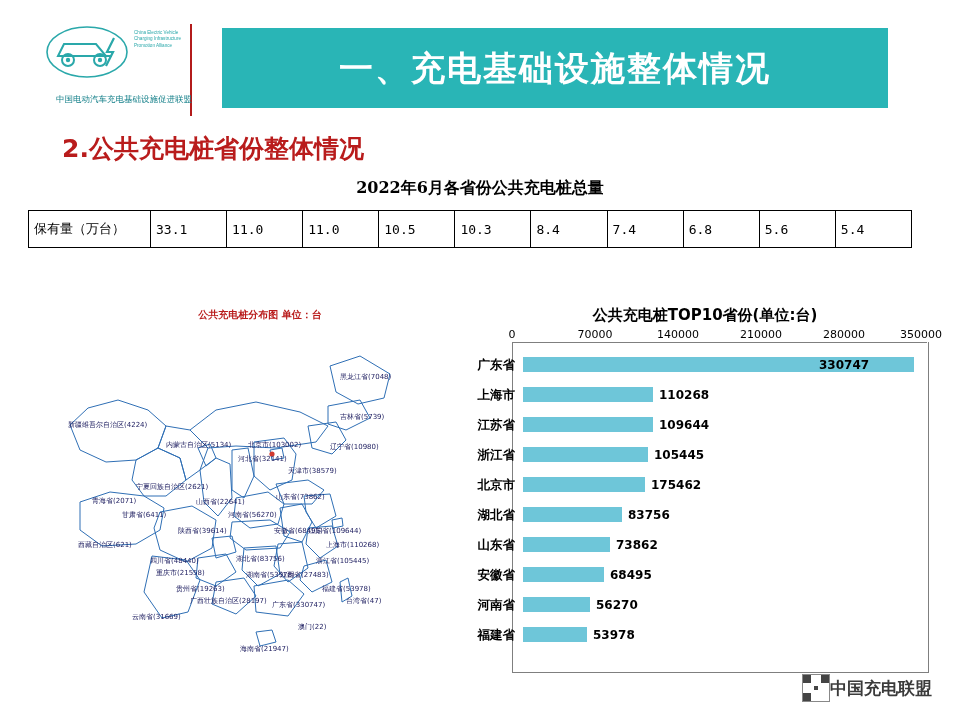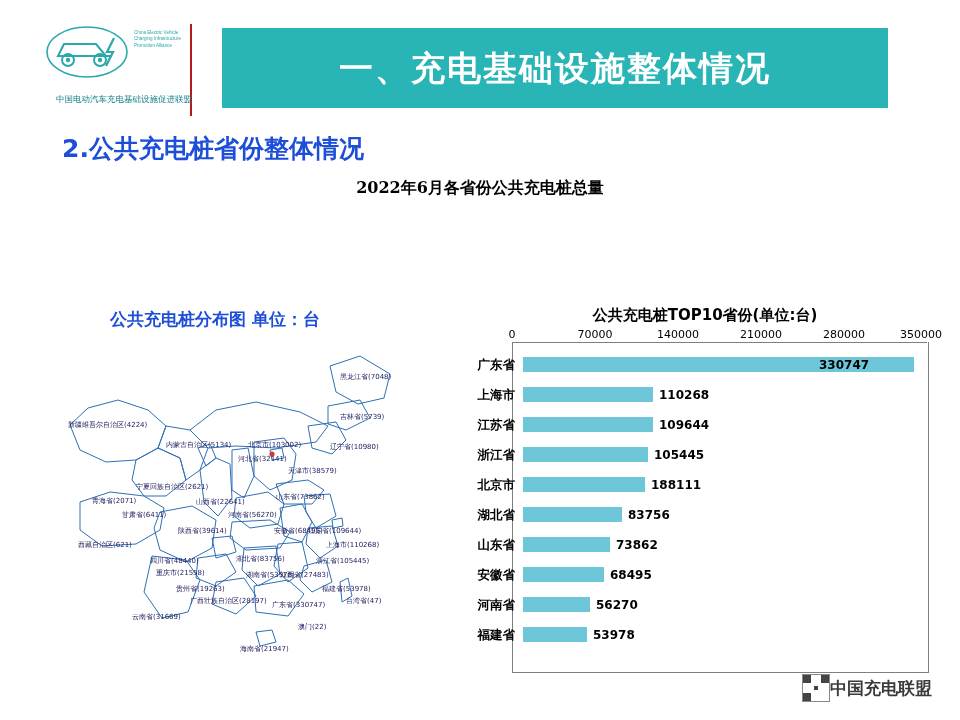--- a/index.html
+++ b/index.html
@@ -85,21 +85,21 @@
     white-space: nowrap;
   }
 
   
   #section-heading {
     position: absolute;
     left: 62px;
     top: 132px;
     font-size: 25px;
     font-weight: bold;
-    color: #1d4ed8;
+    color: #b91c1c;
     font-family: "DejaVu Sans", "Liberation Sans", sans-serif;
   }
 
   
   #table-title {
     position: absolute;
     left: 0;
     top: 178px;
     width: 960px;
     text-align: center;
@@ -134,23 +134,24 @@
     font-size: 13px;
   }
   #data-table col.firstcol { width: 122px; }
 
   
   #map-title {
     position: absolute;
     left: 110px;
     top: 308px;
     width: 300px;
-    font-size: 17px;
-    font-weight: bold;
-    color: #1d4ed8;
+    text-align: center;
+    font-size: 10px;
+    font-weight: bold;
+    color: #b91c1c;
     font-family: "DejaVu Sans", "Liberation Sans", sans-serif;
   }
   #map-area {
     position: absolute;
     left: 40px;
     top: 330px;
     width: 420px;
     height: 360px;
   }
   #map-area svg { display: block; }
@@ -321,20 +322,33 @@
       <col>
       <col>
       <col>
       <col>
       <col>
       <col>
       <col>
       <col>
   </colgroup>
   <tbody>
+    <tr>
+      <td>保有量（万台）</td>
+      <td class="numcell">33.1</td>
+      <td class="numcell">11.0</td>
+      <td class="numcell">11.0</td>
+      <td class="numcell">10.5</td>
+      <td class="numcell">10.3</td>
+      <td class="numcell">8.4</td>
+      <td class="numcell">7.4</td>
+      <td class="numcell">6.8</td>
+      <td class="numcell">5.6</td>
+      <td class="numcell">5.4</td>
+    </tr>
   </tbody>
 </table>
 
 <div id="map-title">公共充电桩分布图  单位：台</div>
 <div id="map-area">
   <svg width="420" height="360" viewBox="0 0 420 360">
     <g fill="none" stroke="#2f6fb5" stroke-width="1">
 
       <path d="M30 95 L48 78 L78 70 L108 80 L126 96 L118 118 L96 130 L66 132 L40 120 Z"></path>
 
@@ -470,21 +484,21 @@
 
     <div class="bar-row">
       <div class="bar-label">浙江省</div>
       <div class="bar-fill" style="width:125px;"></div>
       <div class="bar-value" style="left:199px;">105445</div>
     </div>
 
     <div class="bar-row">
       <div class="bar-label">北京市</div>
       <div class="bar-fill" style="width:122px;"></div>
-      <div class="bar-value" style="left:196px;">188111</div>
+      <div class="bar-value" style="left:196px;">175462</div>
     </div>
 
     <div class="bar-row">
       <div class="bar-label">湖北省</div>
       <div class="bar-fill" style="width:99px;"></div>
       <div class="bar-value" style="left:173px;">83756</div>
     </div>
 
     <div class="bar-row">
       <div class="bar-label">山东省</div>

